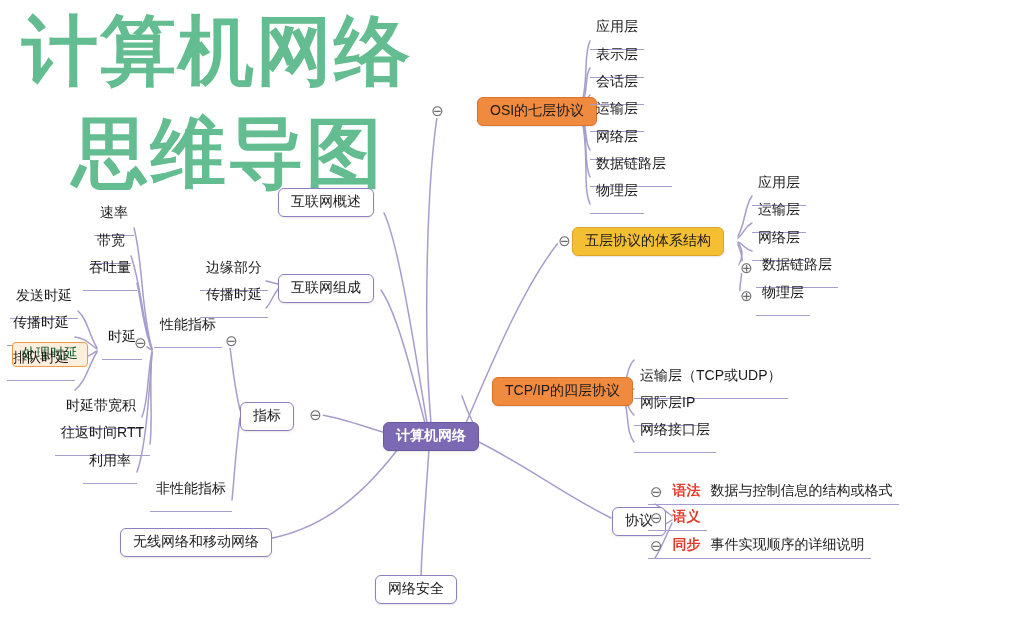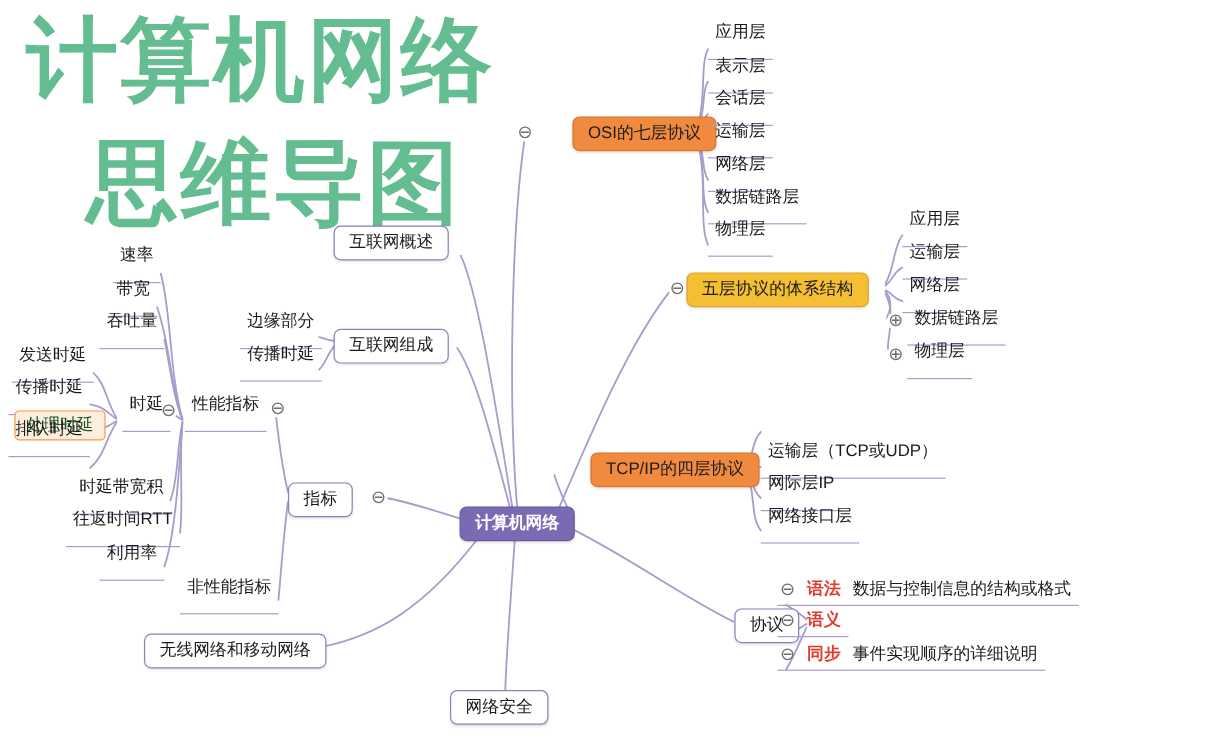--- a/index.html
+++ b/index.html
@@ -105,21 +105,21 @@
   <div class="leaf" style="left:756px;top:284px">物理层</div>
 
   <div class="boxnode orange" style="left:462px;top:377px">TCP/IP的四层协议</div>
   <div class="leaf" style="left:634px;top:367px">运输层（TCP或UDP）</div>
   <div class="leaf" style="left:634px;top:394px">网际层IP</div>
   <div class="leaf" style="left:634px;top:421px">网络接口层</div>
 
   <span class="cicon" style="left:308px;top:407px">⊖</span>
   <div class="boxnode" style="left:240px;top:402px">指标</div>
   <span class="cicon" style="left:224px;top:333px">⊖</span>
-  <div class="leaf" style="right:803px;top:328px">性能指标</div>
+  <div class="leaf" style="right:803px;top:316px">性能指标</div>
   <div class="leaf" style="right:793px;top:480px">非性能指标</div>
 
   <div class="leaf" style="right:891px;top:204px">速率</div>
   <div class="leaf" style="right:894px;top:232px">带宽</div>
   <div class="leaf" style="right:888px;top:259px">吞吐量</div>
   <span class="cicon" style="left:133px;top:335px">⊖</span>
   <div class="leaf" style="right:883px;top:328px">时延</div>
   <div class="leaf" style="right:883px;top:397px">时延带宽积</div>
   <div class="leaf" style="right:875px;top:424px">往返时间RTT</div>
   <div class="leaf" style="right:888px;top:452px">利用率</div>

